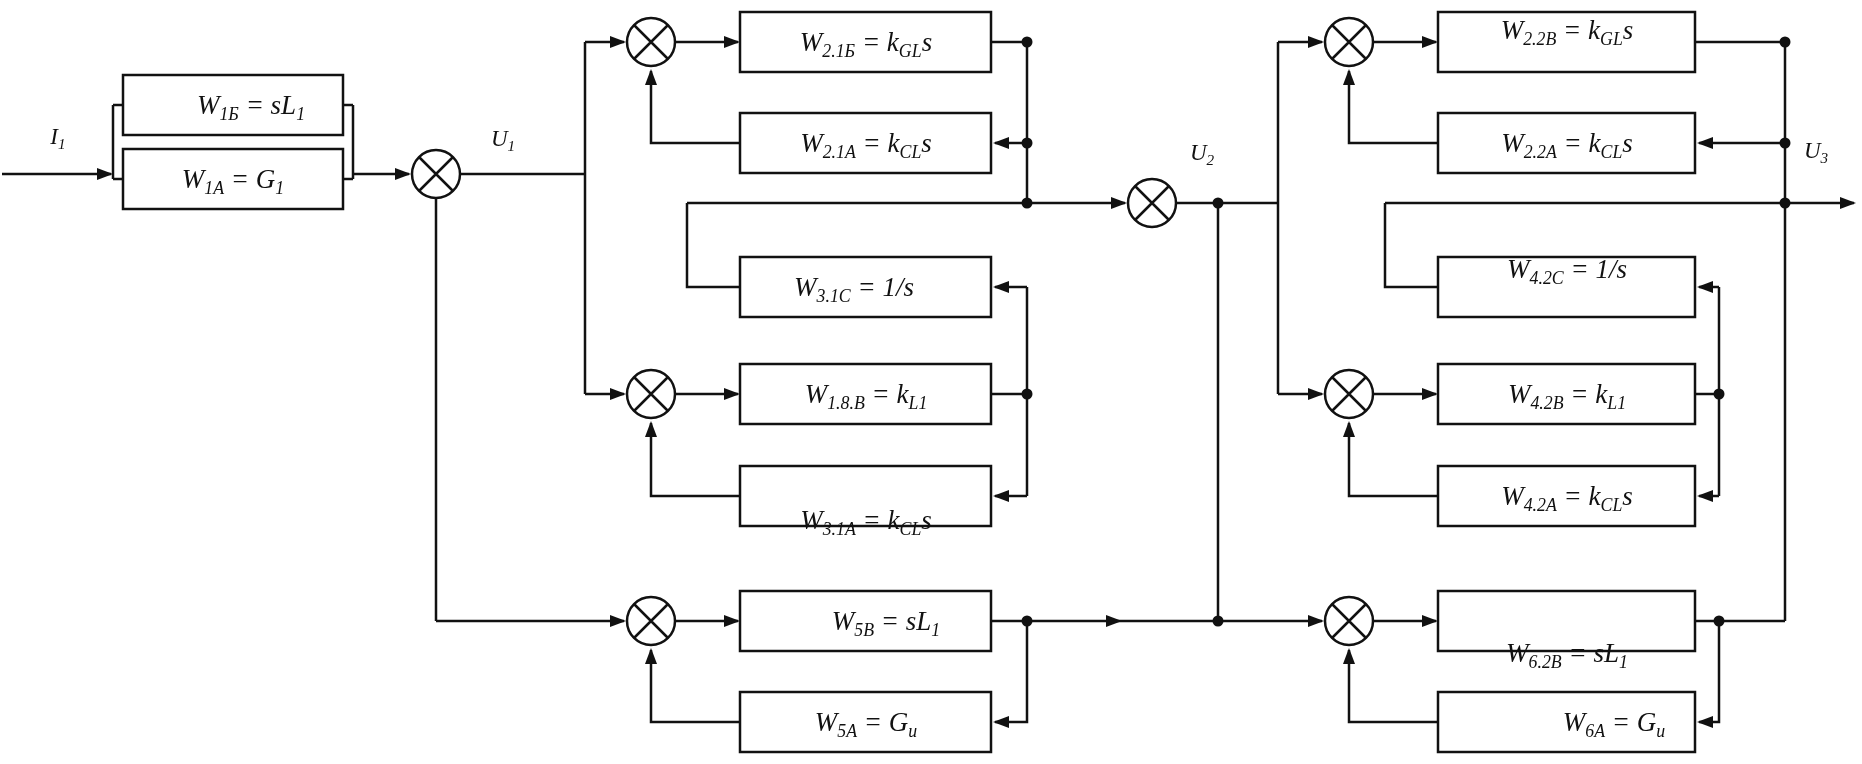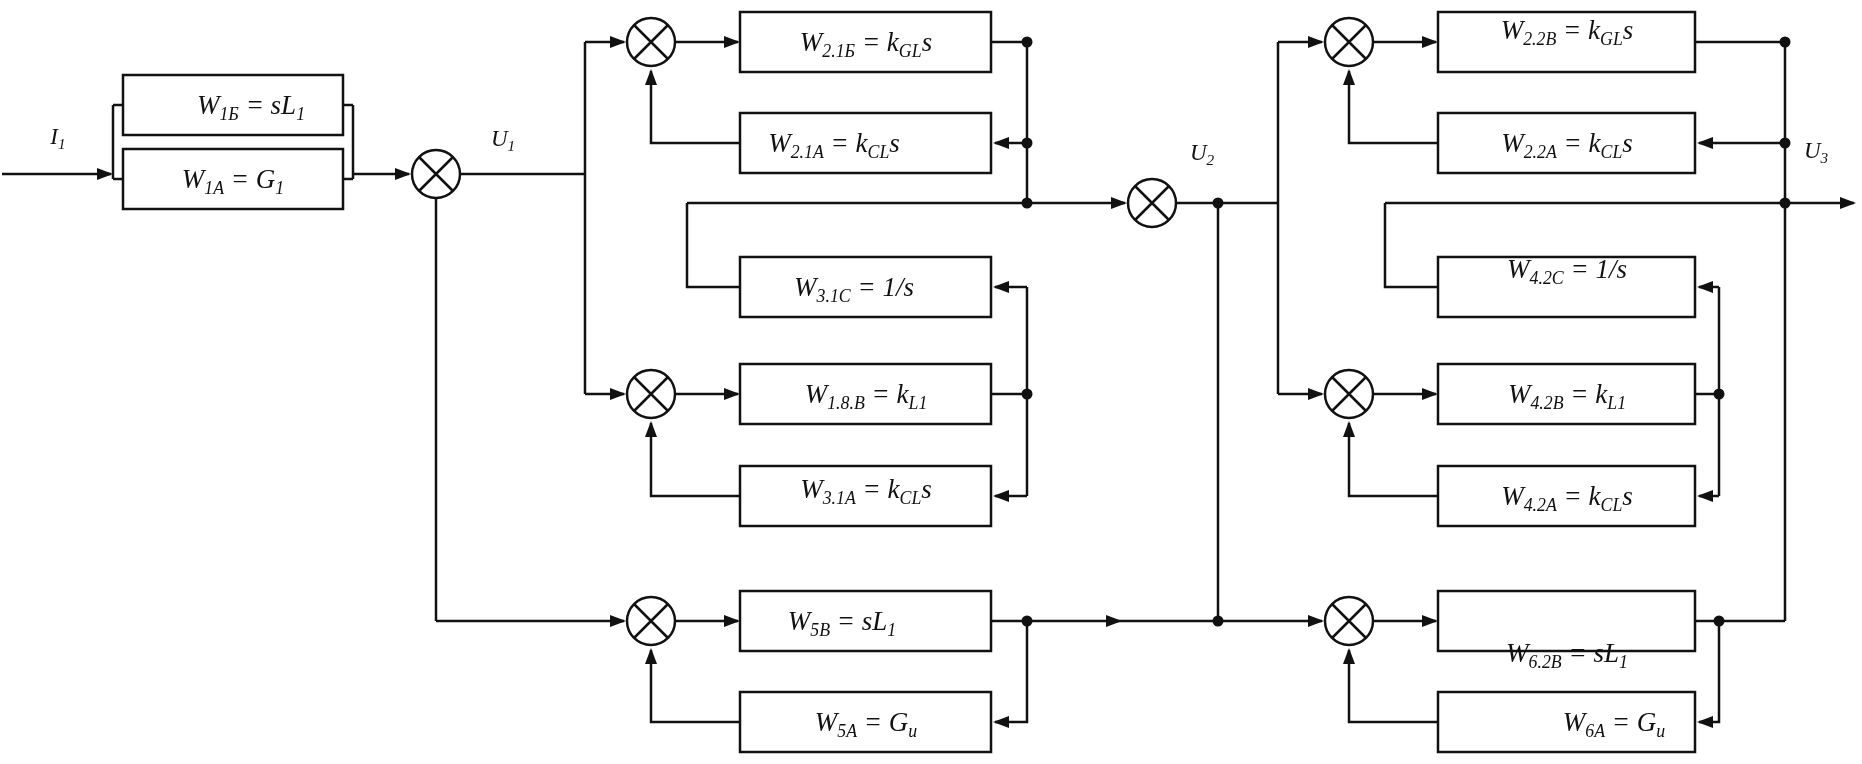--- a/index.html
+++ b/index.html
@@ -160,25 +160,25 @@
     <rect x="1438" y="364" width="257" height="60"></rect>
     <rect x="1438" y="466" width="257" height="60"></rect>
     <rect x="1438" y="591" width="257" height="60"></rect>
     <rect x="1438" y="692" width="257" height="60"></rect>
   </g>
 </svg>
 
 <div class="lbl" style="left:251px;  top:105px">W<sub>1Б</sub> = sL<sub>1</sub></div>
 <div class="lbl" style="left:233px;  top:179px">W<sub>1А</sub> = G<sub>1</sub></div>
 <div class="lbl" style="left:866px;  top:42px">W<sub>2.1Б</sub> = k<sub>GL</sub>s</div>
-<div class="lbl" style="left:834px;  top:143px">W<sub>2.1А</sub> = k<sub>CL</sub>s</div>
+<div class="lbl" style="left:866px;  top:143px">W<sub>2.1А</sub> = k<sub>CL</sub>s</div>
 <div class="lbl" style="left:854px;  top:287px">W<sub>3.1С</sub> = 1/s</div>
 <div class="lbl" style="left:866px;  top:394px">W<sub>1.8.В</sub> = k<sub>L1</sub></div>
-<div class="lbl" style="left:866px;  top:489px">W<sub>3.1А</sub> = k<sub>CL</sub>s</div>
-<div class="lbl" style="left:842px;  top:621px">W<sub>5В</sub> = sL<sub>1</sub></div>
+<div class="lbl" style="left:866px;  top:520px">W<sub>3.1А</sub> = k<sub>CL</sub>s</div>
+<div class="lbl" style="left:886px;  top:621px">W<sub>5В</sub> = sL<sub>1</sub></div>
 <div class="lbl" style="left:866px;  top:722px">W<sub>5А</sub> = G<sub>и</sub></div>
 <div class="lbl" style="left:1567px; top:30px">W<sub>2.2В</sub> = k<sub>GL</sub>s</div>
 <div class="lbl" style="left:1567px; top:143px">W<sub>2.2А</sub> = k<sub>CL</sub>s</div>
 <div class="lbl" style="left:1567px; top:269px">W<sub>4.2С</sub> = 1/s</div>
 <div class="lbl" style="left:1567px; top:394px">W<sub>4.2В</sub> = k<sub>L1</sub></div>
 <div class="lbl" style="left:1567px; top:496px">W<sub>4.2А</sub> = k<sub>CL</sub>s</div>
 <div class="lbl" style="left:1567px; top:653px">W<sub>6.2В</sub> = sL<sub>1</sub></div>
 <div class="lbl" style="left:1614px; top:722px">W<sub>6А</sub> = G<sub>и</sub></div>
 
 <div class="lbl sig" style="left:58px;   top:136px">I<sub>1</sub></div>

